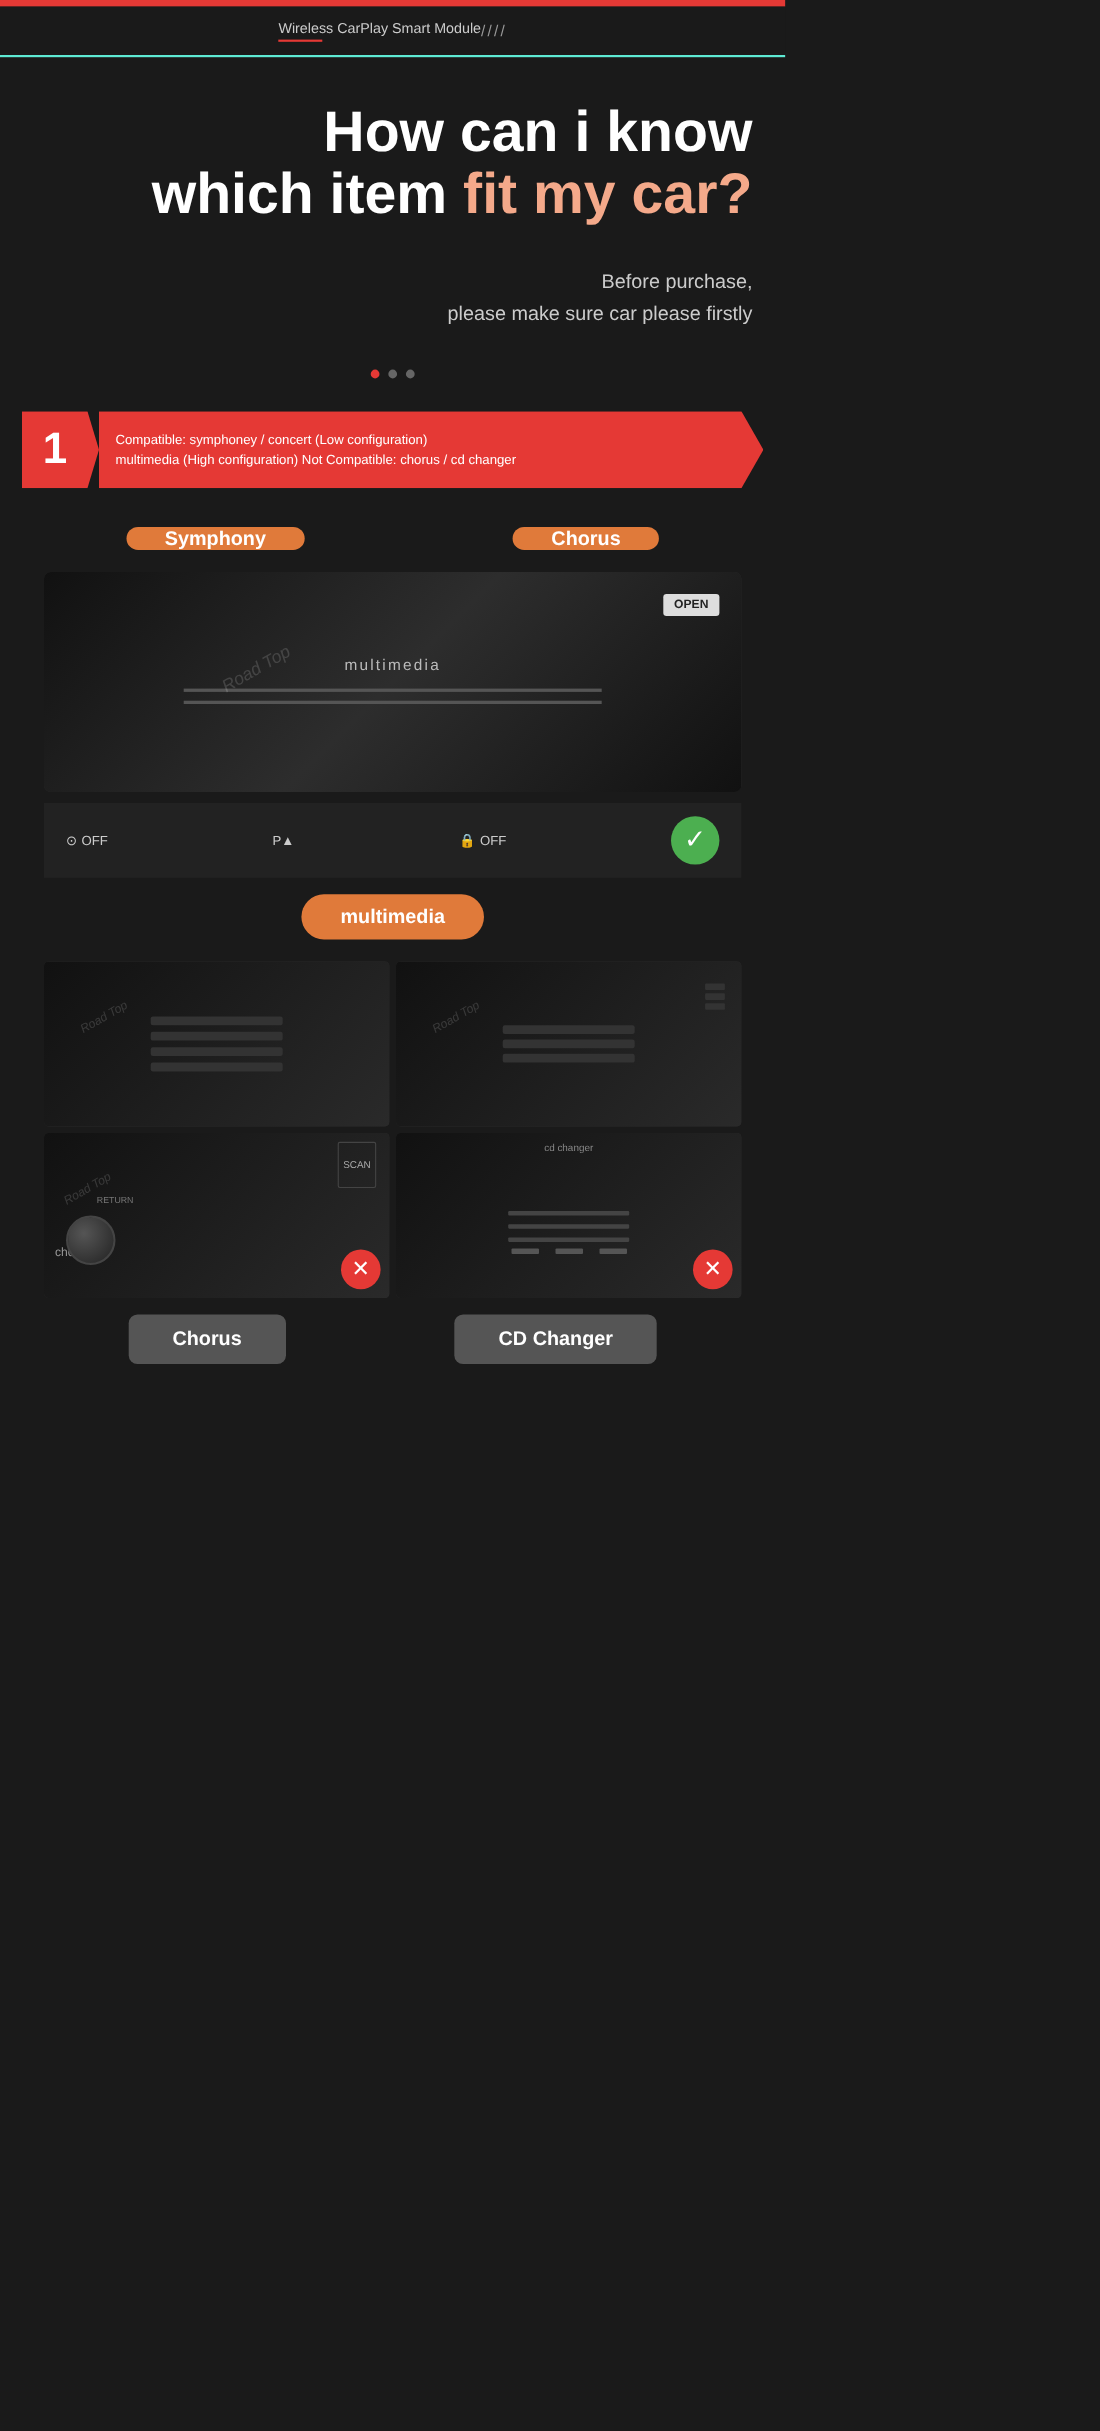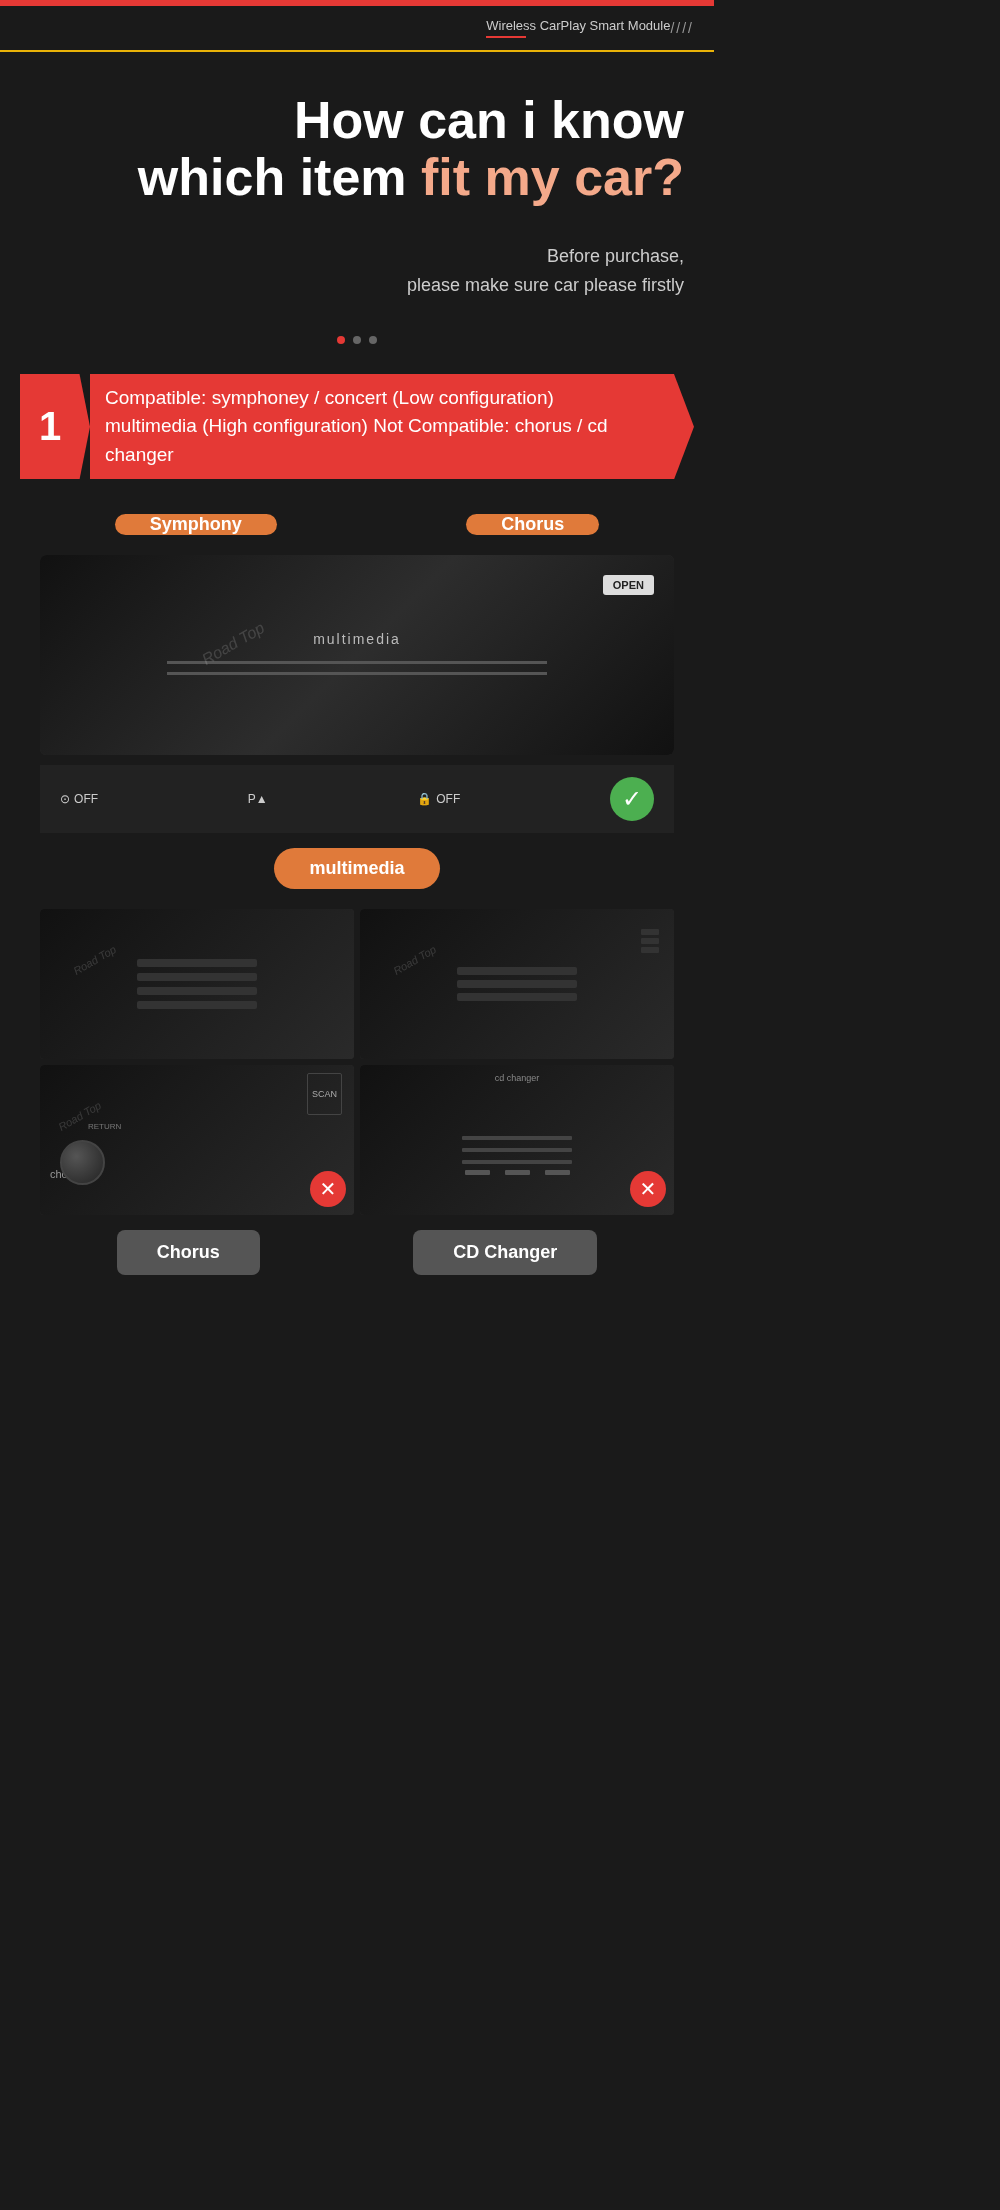--- a/index.html
+++ b/index.html
@@ -8,24 +8,24 @@
       background: #1a1a1a;
       font-family: Arial, sans-serif;
       color: white;
       overflow-x: hidden;
     }
 
     
     .header {
       background: #1a1a1a;
       padding: 12px 20px;
-      border-bottom: 2px solid #eab308;
-      display: flex;
-      align-items: center;
-      justify-content: flex-end;
+      border-bottom: 2px solid #5eead4;
+      display: flex;
+      align-items: center;
+      justify-content: center;
     }
     .header-title {
       font-size: 13px;
       color: #ccc;
       position: relative;
     }
     .header-title::after {
       content: '';
       display: block;
       width: 40px;
@@ -338,21 +338,21 @@
     }
 
     
     .top-bar {
       width: 100%;
       height: 6px;
       background: #e53935;
     }
 
     .step-text {
-      font-size: 19px;
+      font-size: 12px;
       line-height: 1.5;
     }
   </style>
 </head>
 <body>
 
 <div class="top-bar"></div>
 
 <div class="header">
   <span class="header-title">Wireless CarPlay Smart Module</span>

